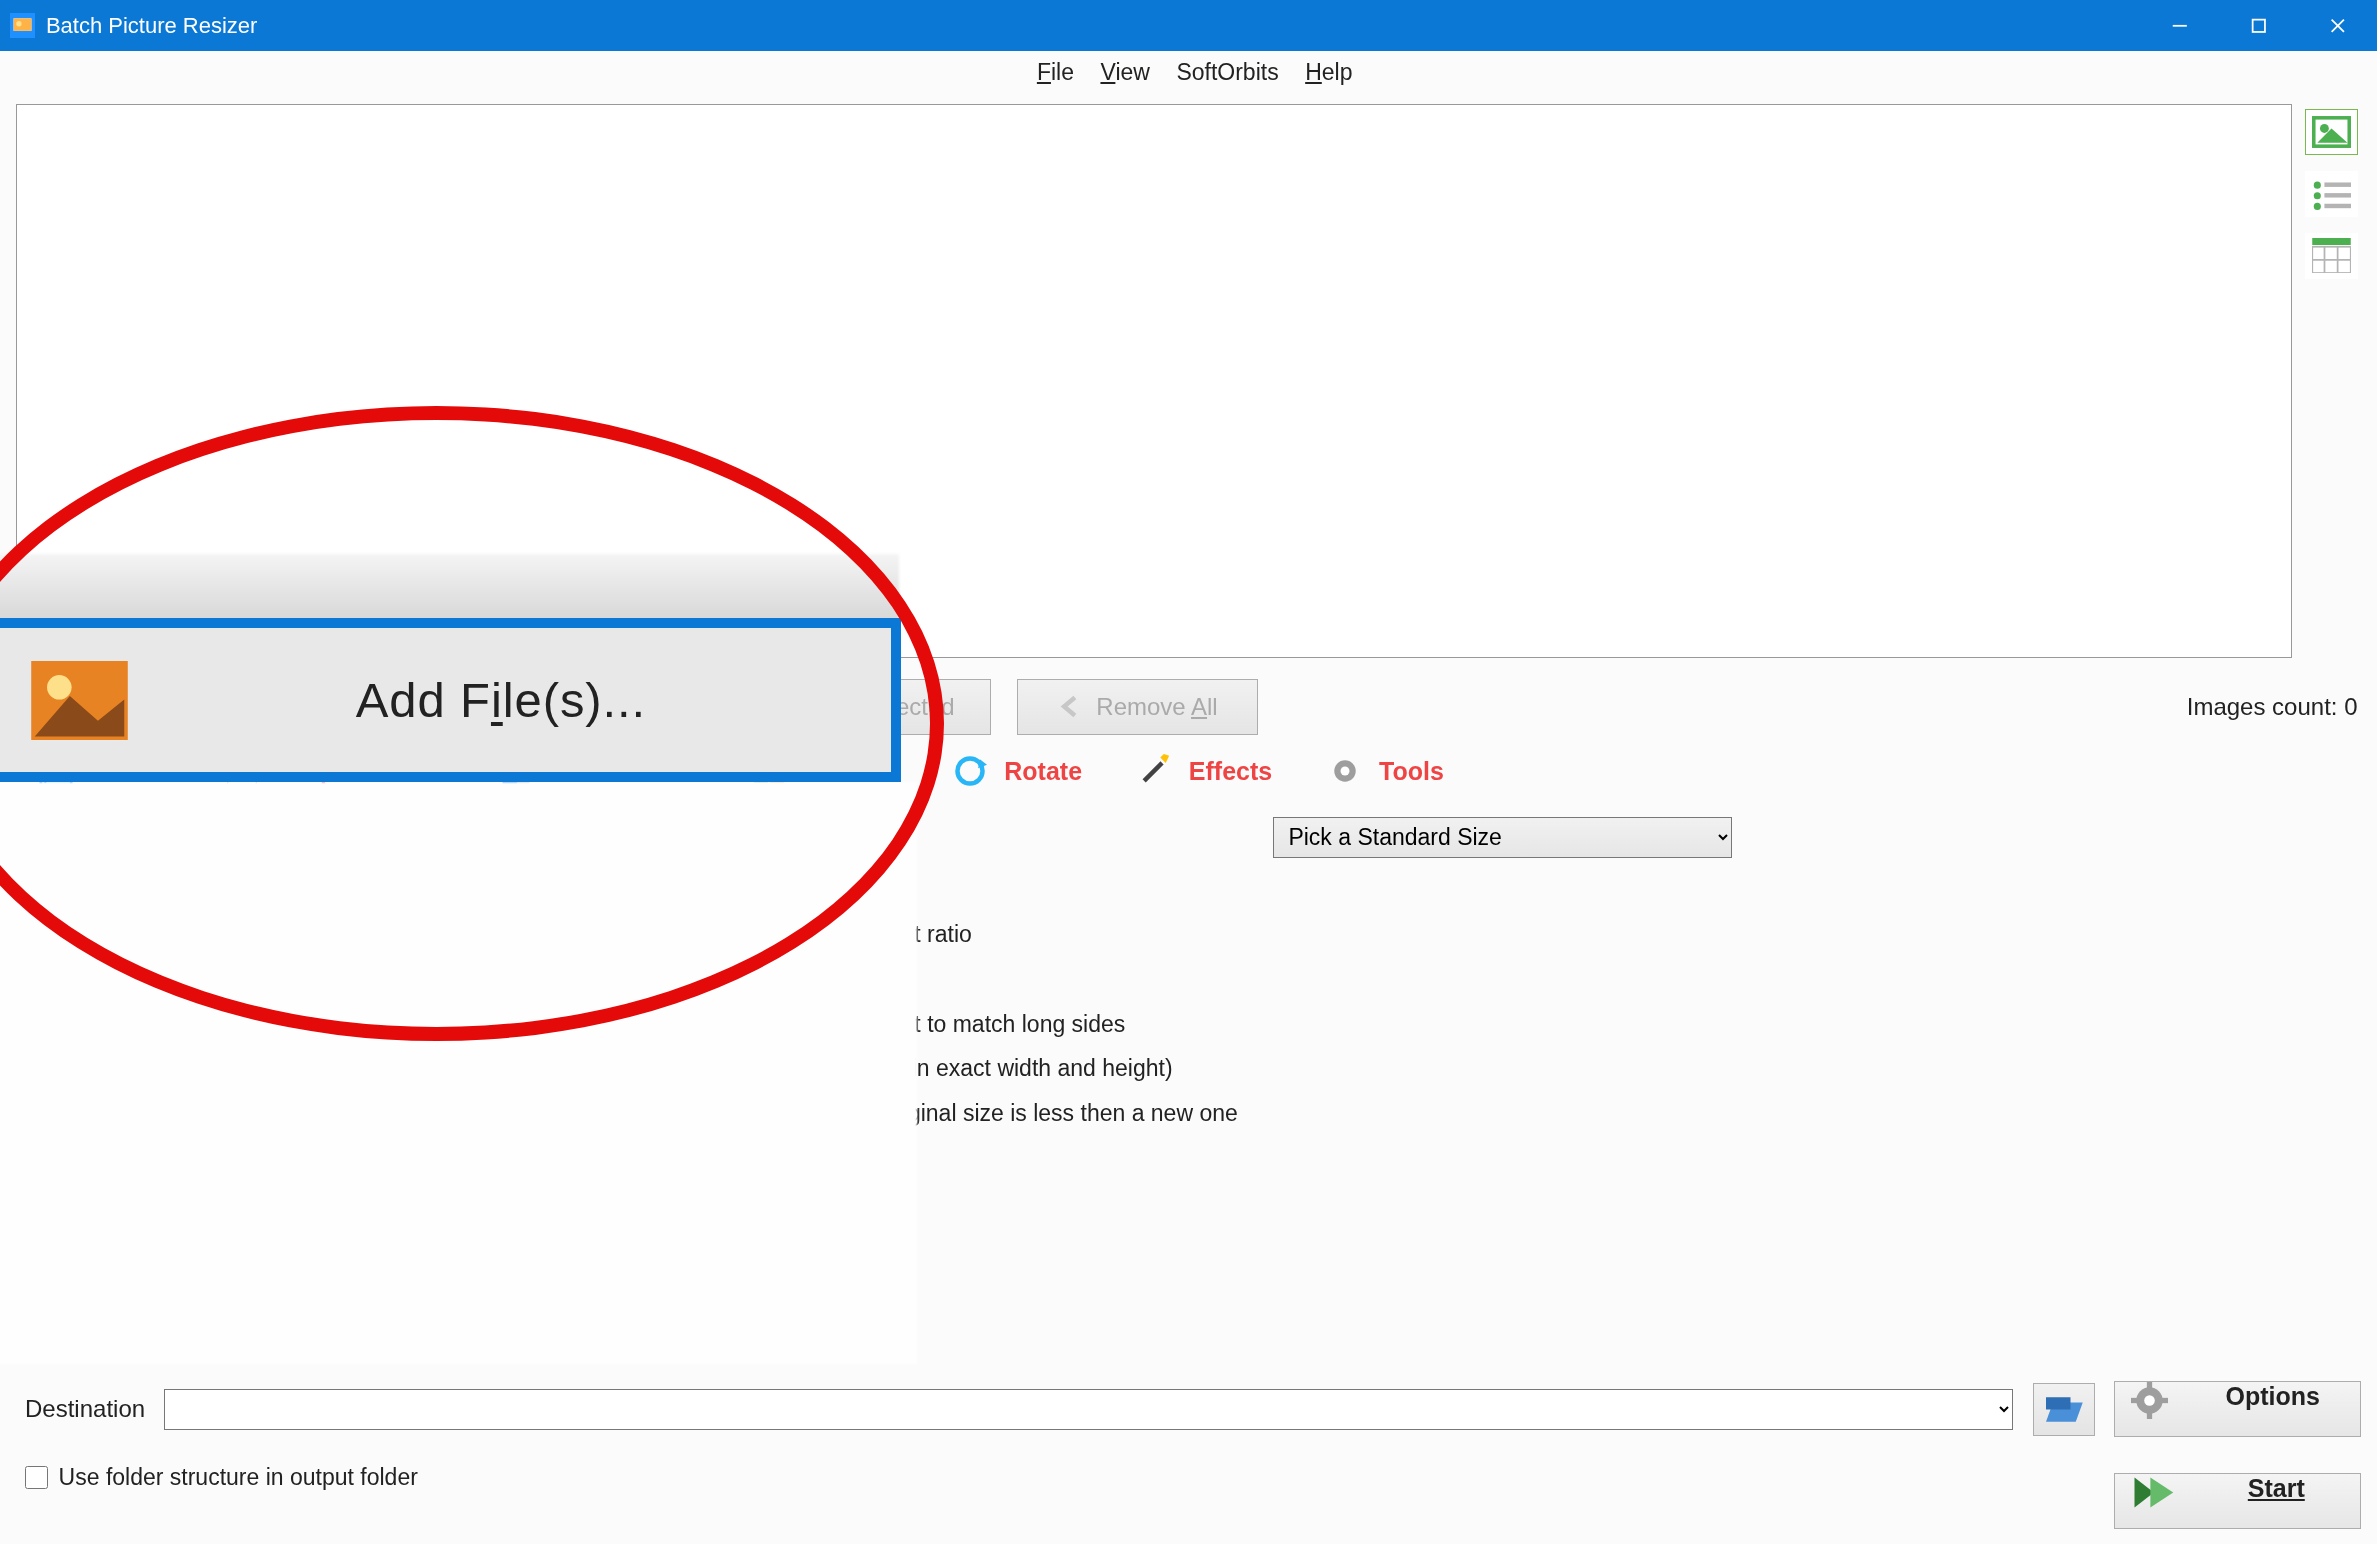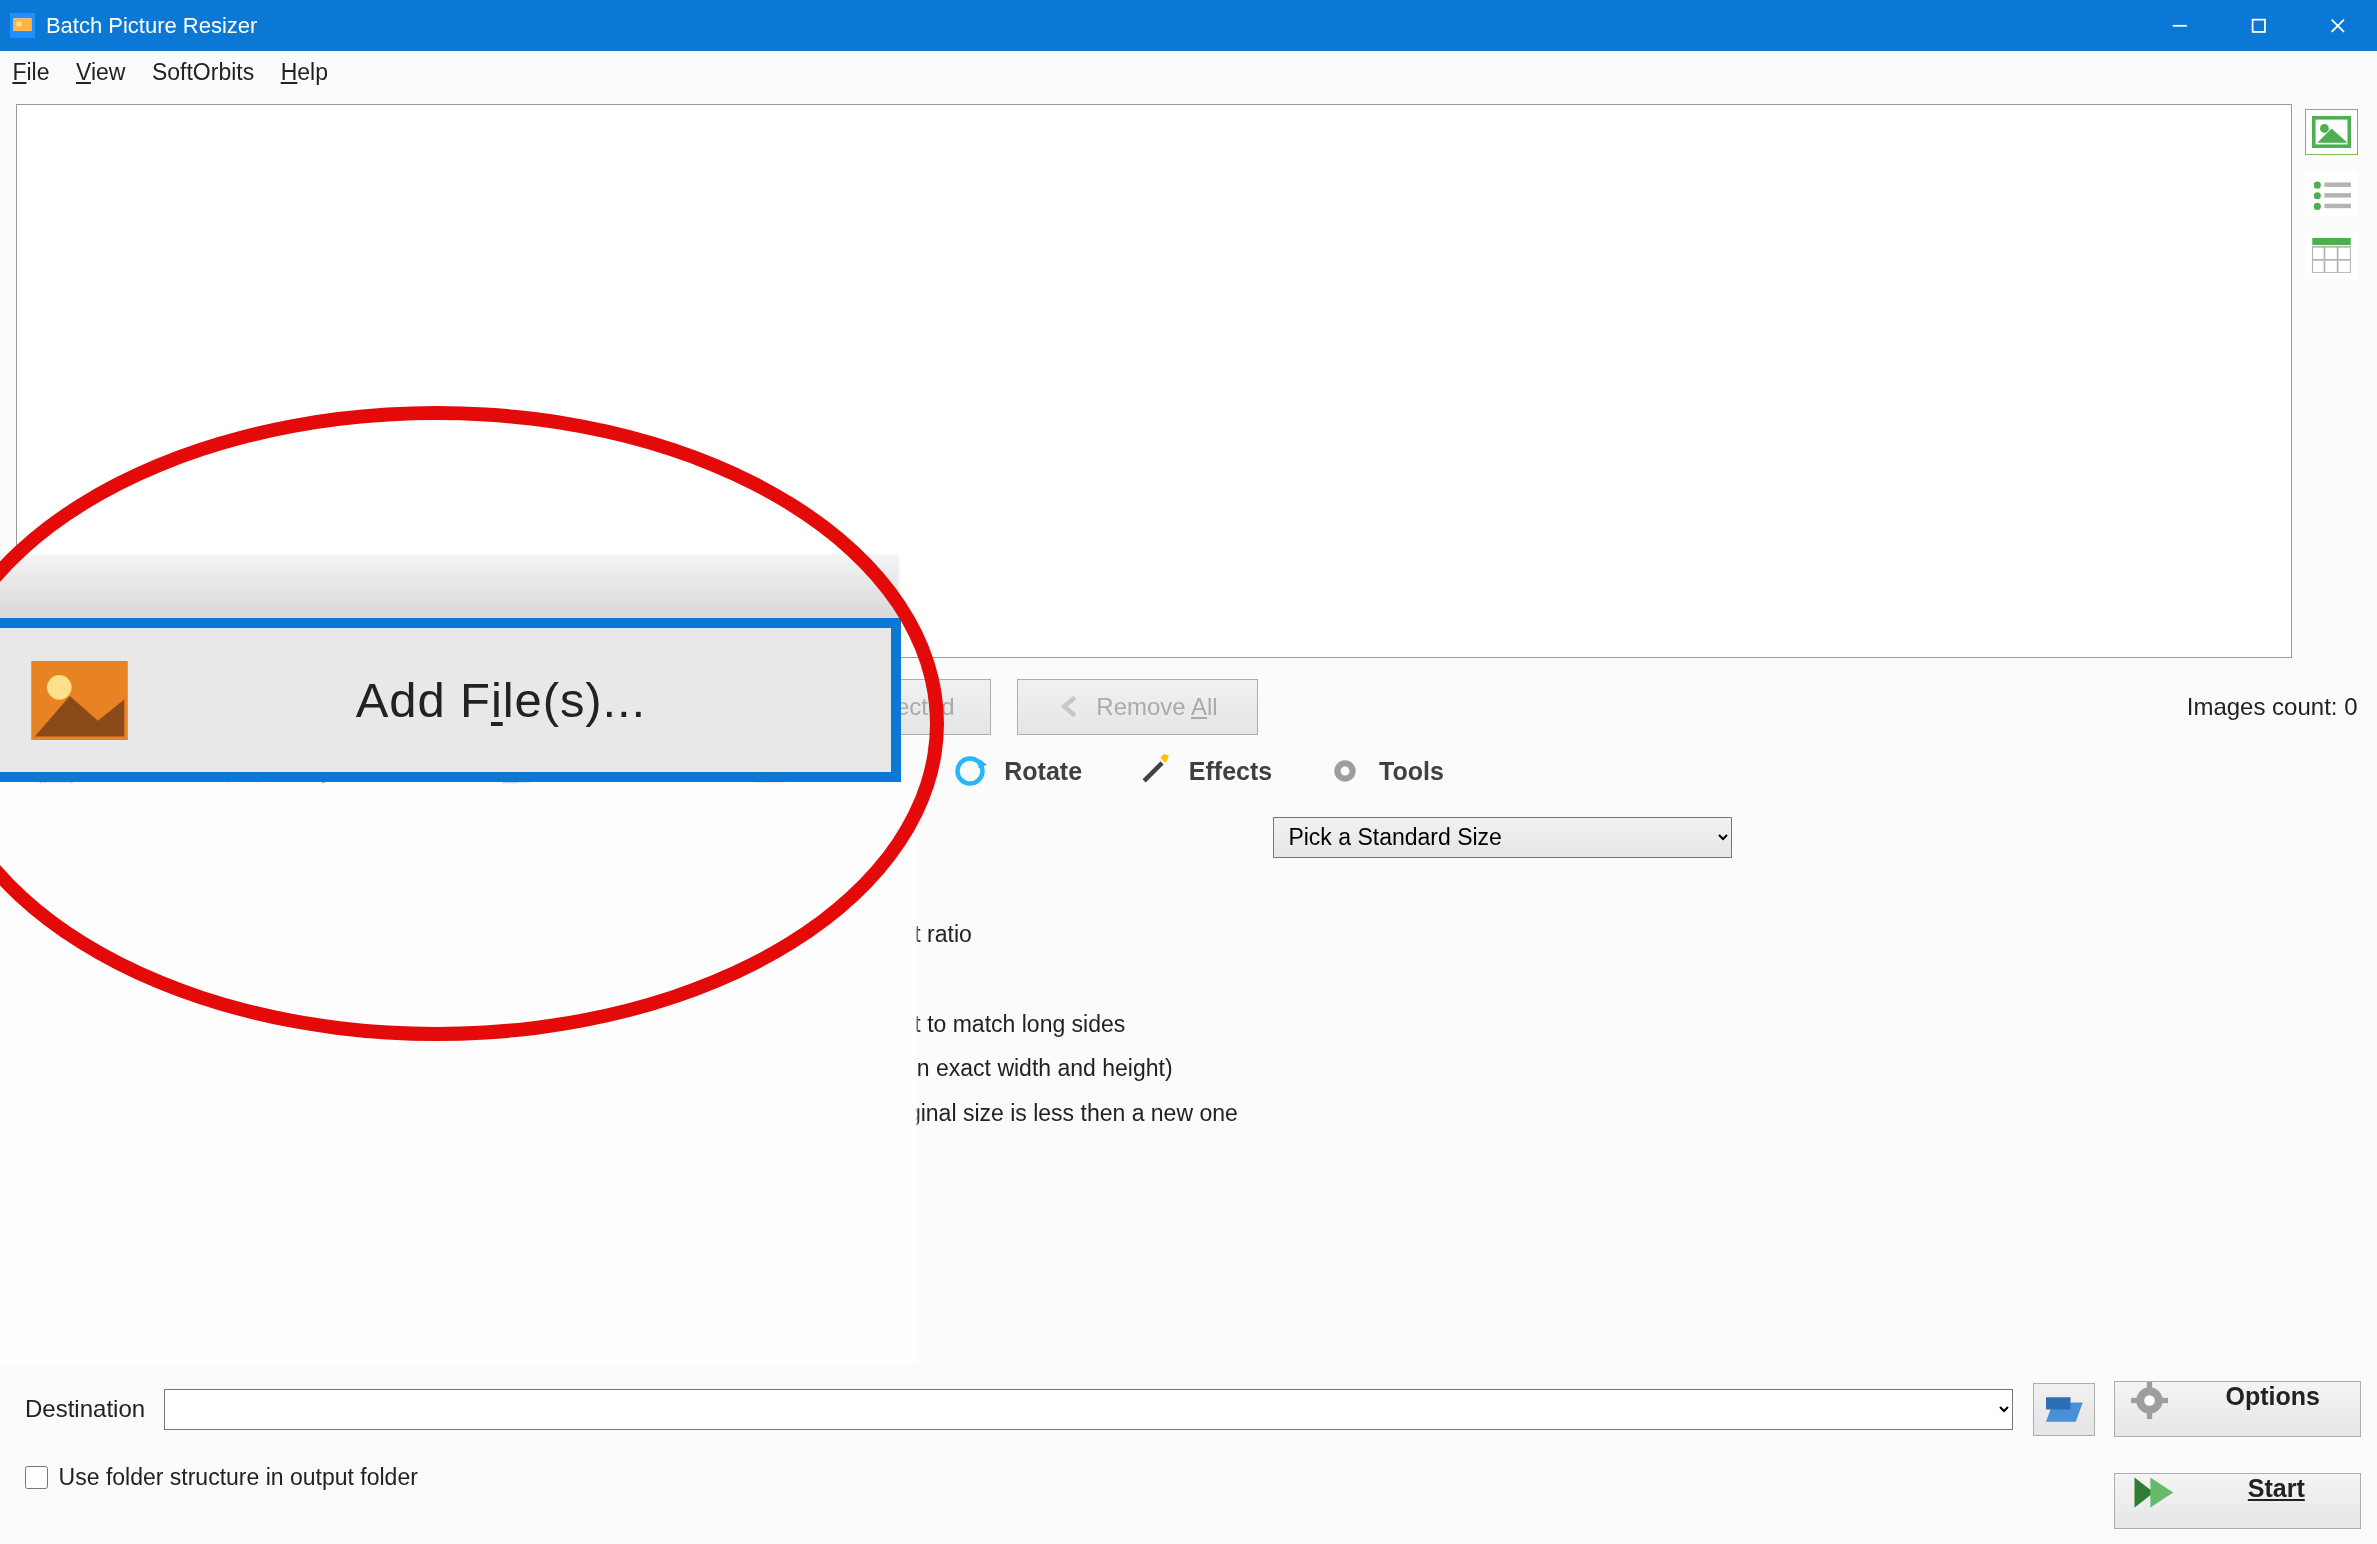--- a/index.html
+++ b/index.html
@@ -28,20 +28,21 @@
   .win-btn { width: 79px; display:flex; align-items:center; justify-content:center; color:#fff; }
   
   .menu-bar {
     height: 42px;
     display: flex;
     align-items: center;
     padding-left: 12.4px;
     gap: 26.5px;
     font-size: 23px;
     background: #fbfbfb;
+    justify-content: center;
   }
   .menu-item .u { text-decoration: underline; }
   .content-wrap {
     padding: 10.6px 16px 0 16px;
   }
   .top-row {
     display: flex;
     align-items: flex-start;
     gap: 8.8px;
   }
@@ -97,21 +98,21 @@
     padding: 5.3px 0 0 3.5px;
     gap: 16px;
     font-size: 25px;
   }
   .tab {
     display:flex;
     align-items:center;
     gap: 17px;
     padding: 7px 19.4px;
     font-weight:600;
-    color:#404040;
+    color:#ef4444;
   }
   .tab .ic { width:35px; height:35px; display:flex;align-items:center;justify-content:center;}
   
   .panel {
     padding: 17.6px 0 0 3.5px;
     display:flex;
     gap: 35px;
     align-items:flex-start;
   }
   .cols { display:flex; gap: 26.5px; }

